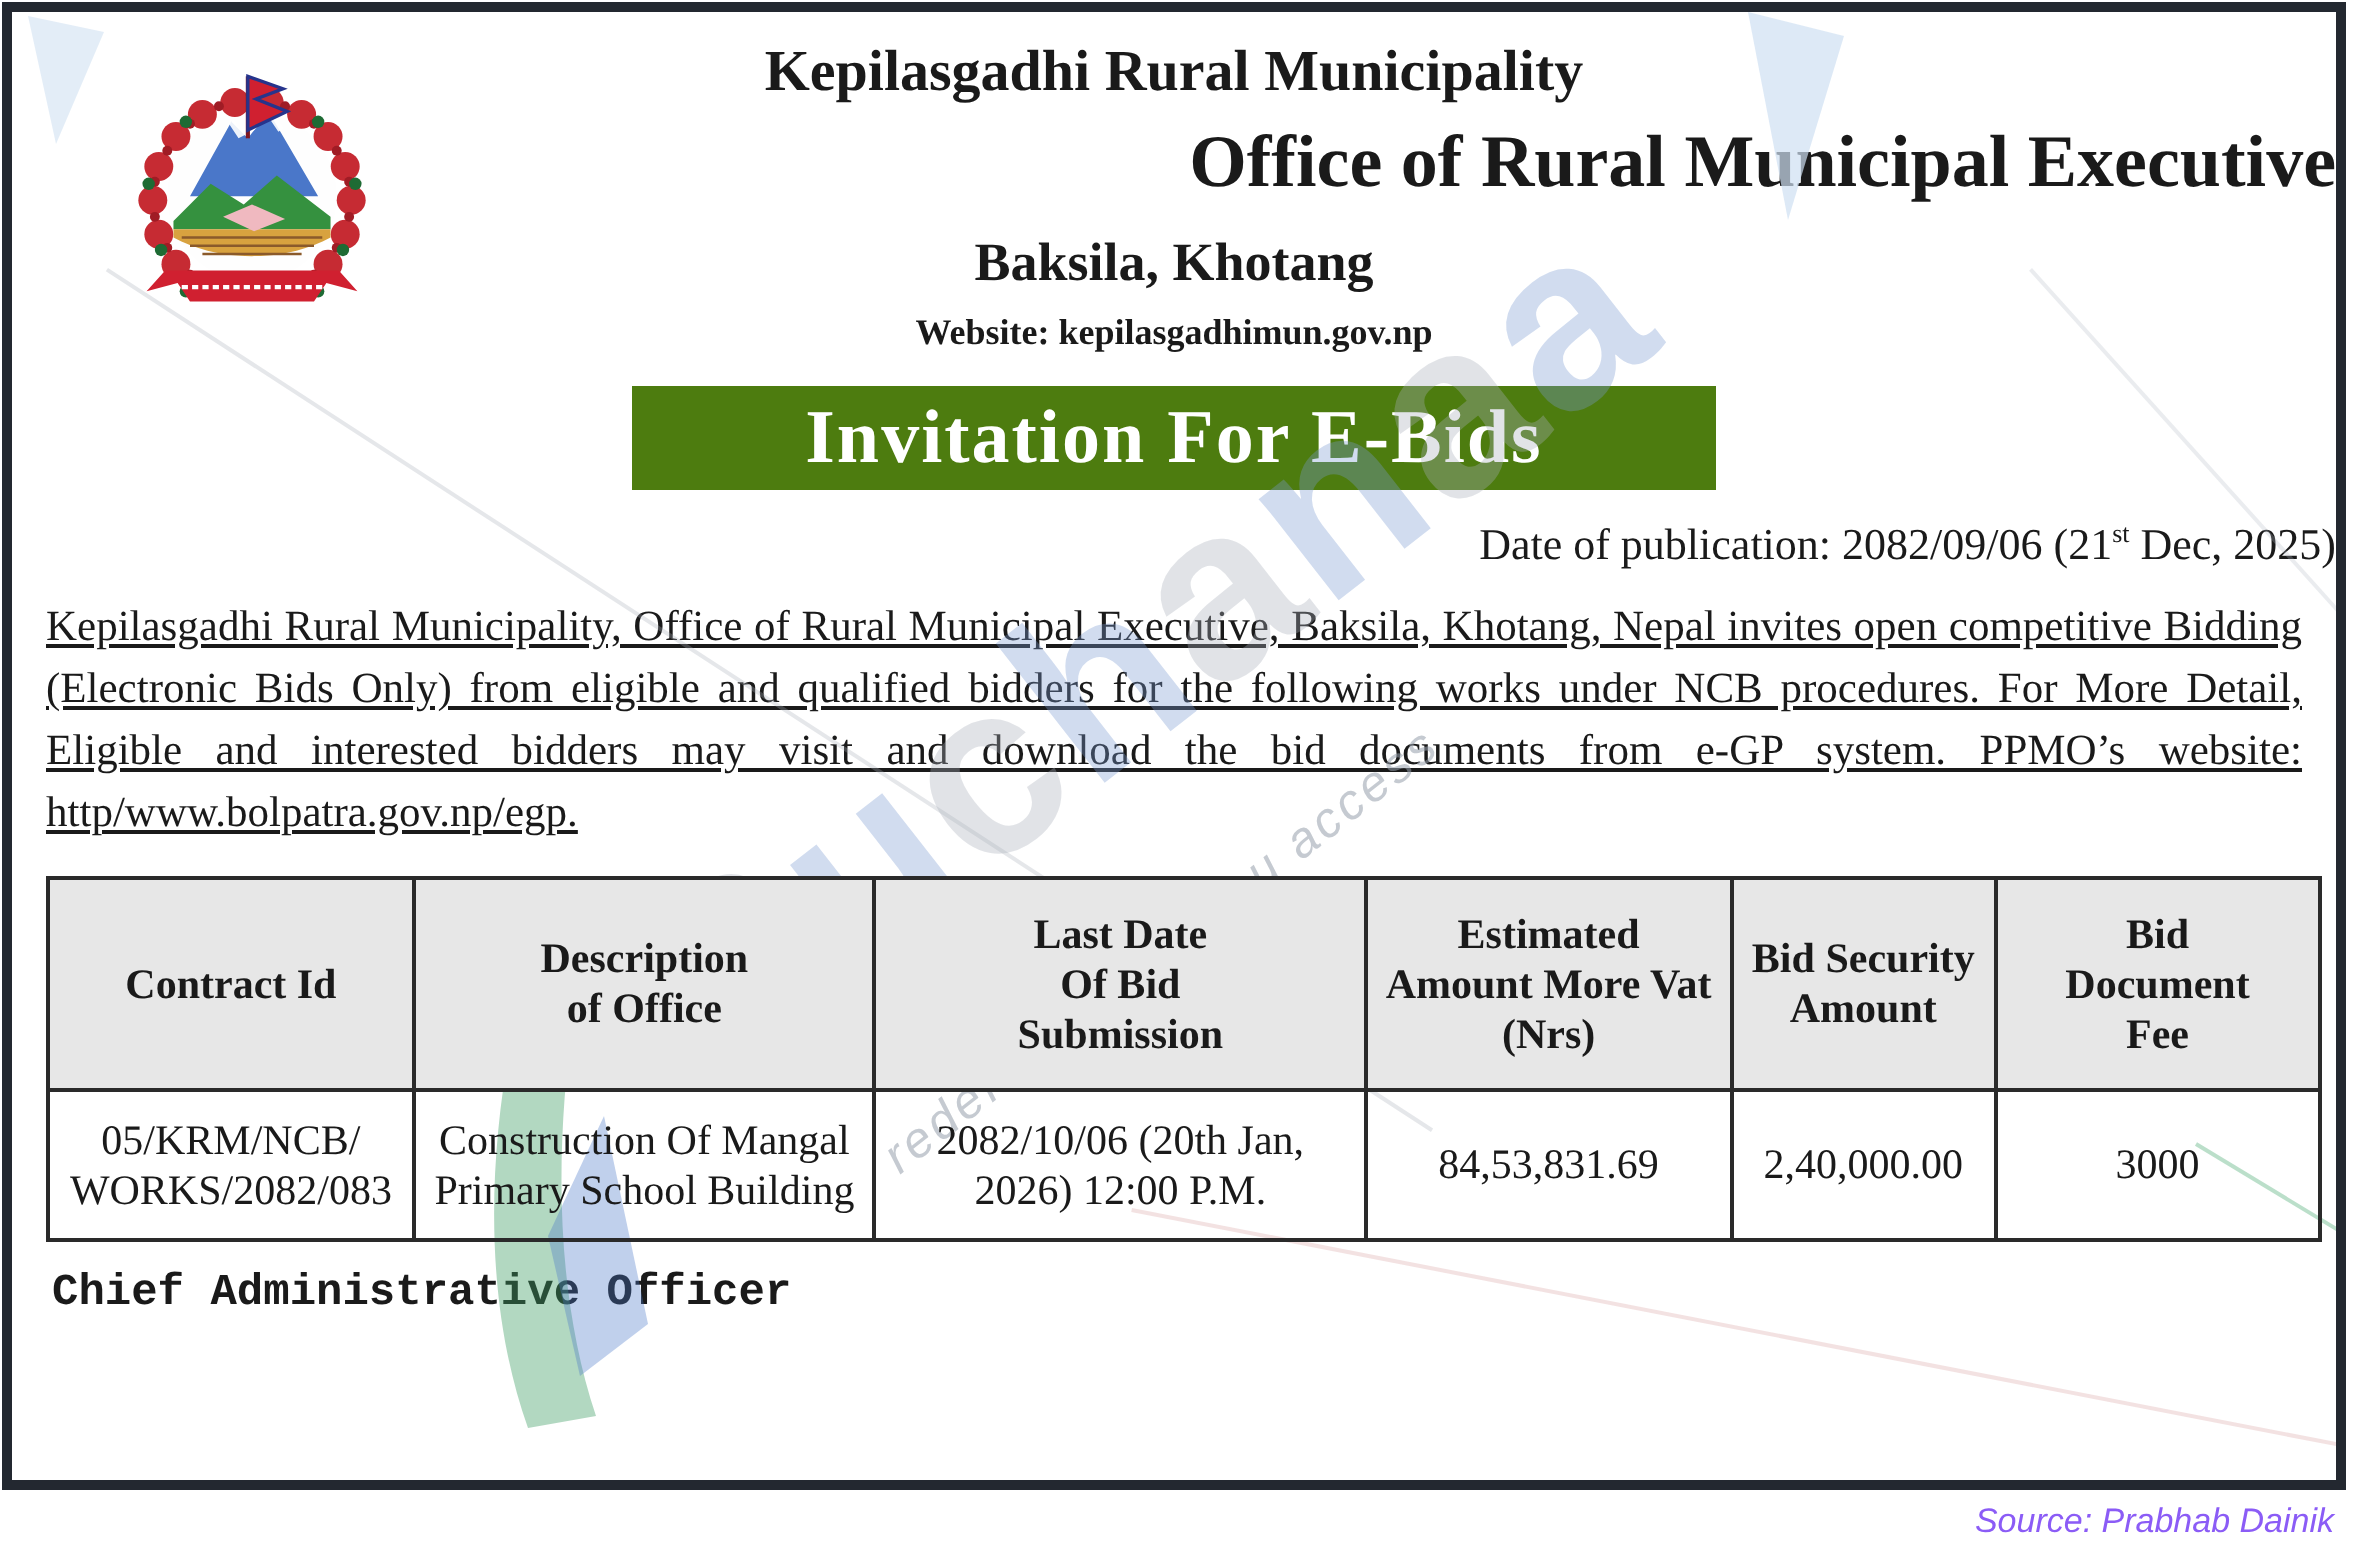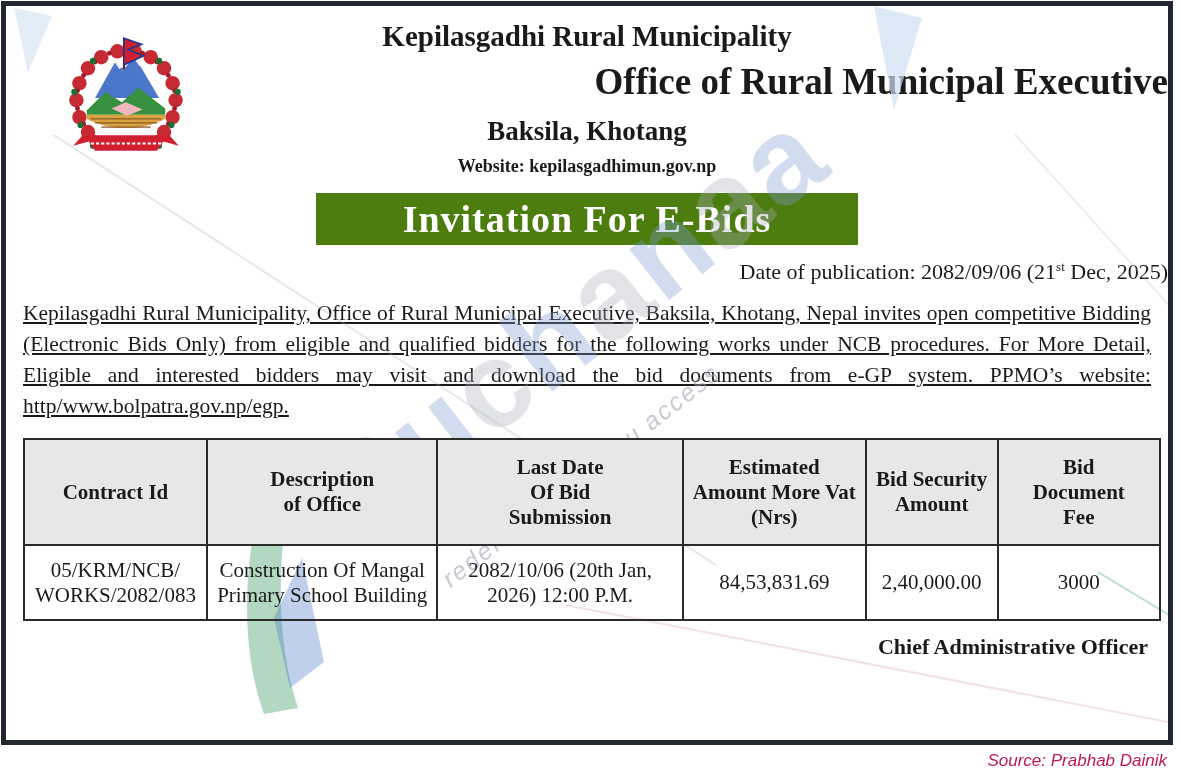--- a/index.html
+++ b/index.html
@@ -57,25 +57,25 @@
     border:2px solid #2a2a2a; position:relative; background:transparent;
   }
   table.bids th {
     background:#e7e7e7; font-size:21px; font-weight:bold; height:106px;
     border:2px solid #2a2a2a; white-space:pre-line; text-align:center; padding:2px 4px;
   }
   table.bids td {
     font-size:21px; height:75px; border:2px solid #2a2a2a;
     white-space:pre-line; text-align:center; padding:2px 6px;
   }
-  .signature { text-align:right; margin:13px 20px 0; font-size:22px; font-weight:bold; }
+  .signature { text-align:left; margin:13px 20px 0; font-size:22px; font-weight:bold;font-family:Liberation Mono, monospace; }
   .source {
     position:absolute; right:14px; bottom:1px;
     font-family:"Liberation Sans", sans-serif; font-style:italic;
-    font-size:17px; color:#be185d;
+    font-size:17px; color:#8b5cf6;
   }
 </style>
 </head>
 <body>
 
 <div class="frame">
 
   <div class="wm-layer">
     <div class="wm-line line-a"></div>
     <div class="wm-line line-b"></div>

